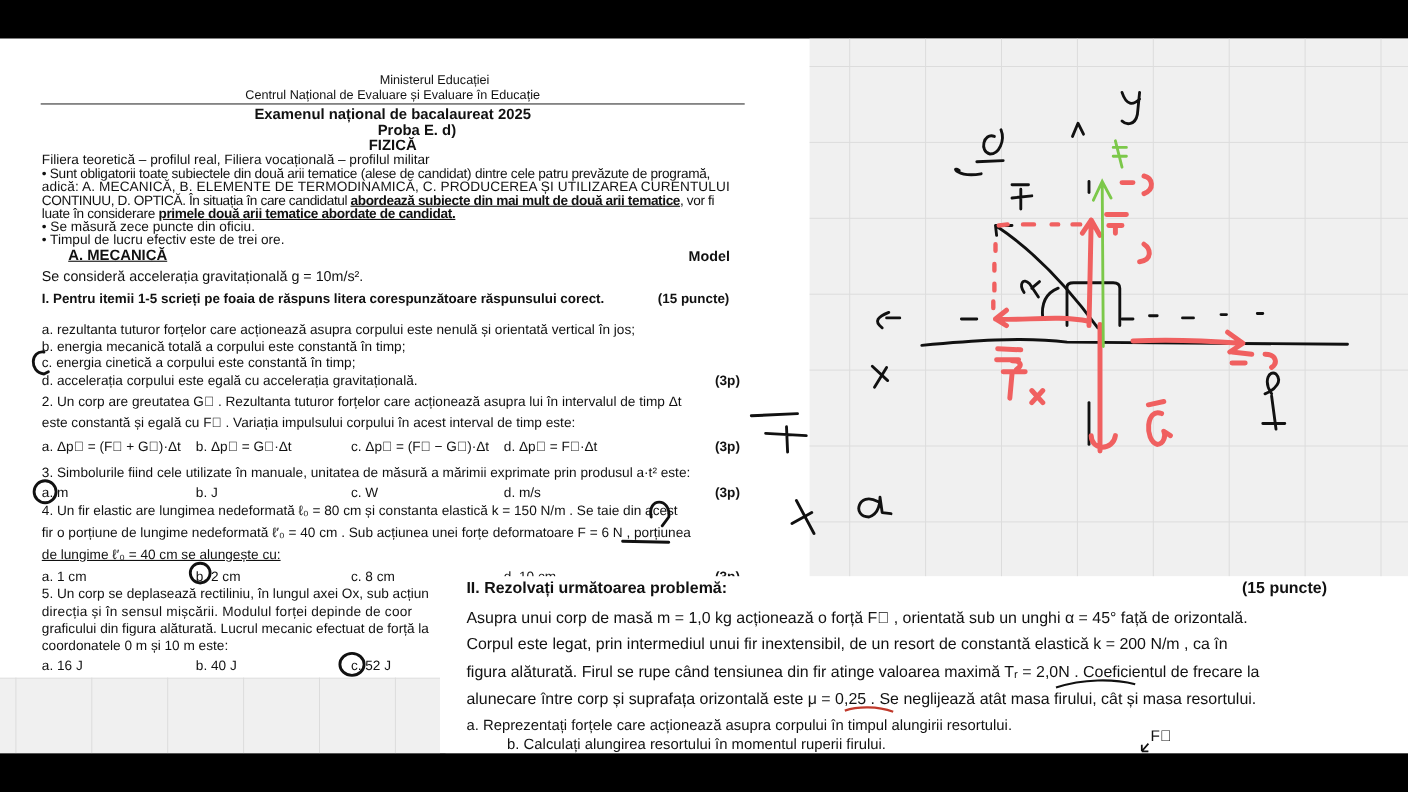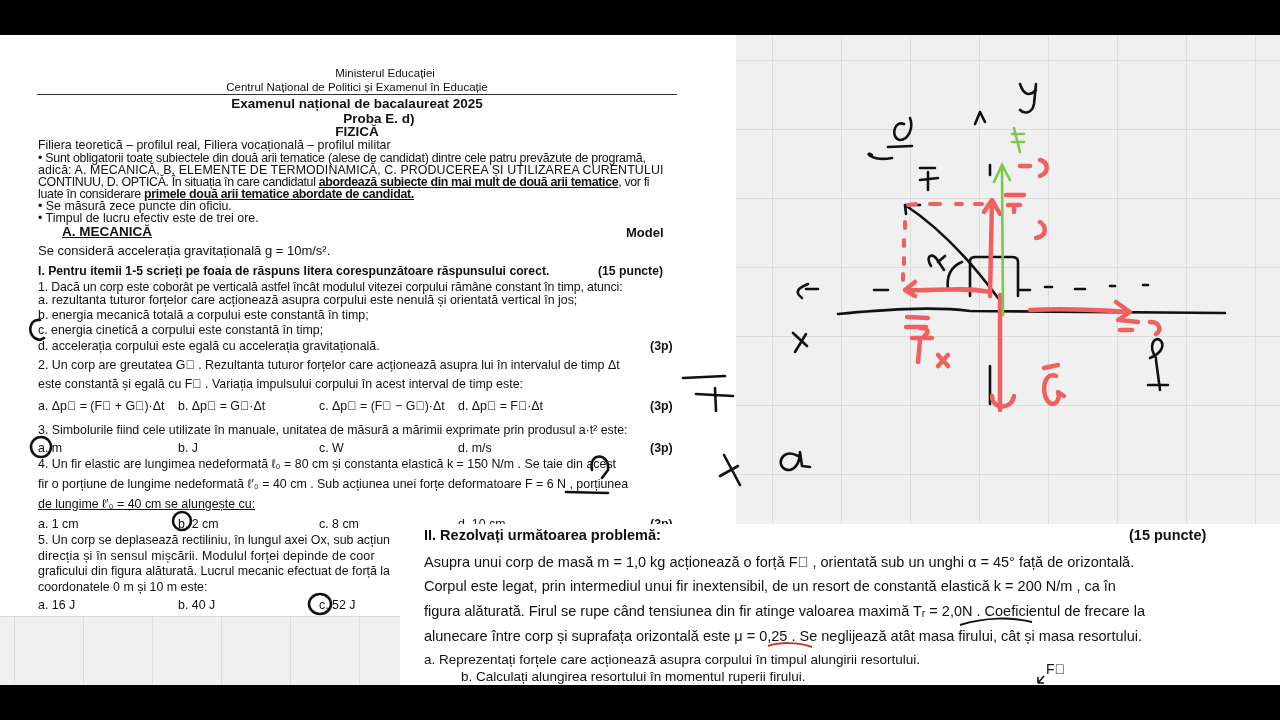--- a/index.html
+++ b/index.html
@@ -22,22 +22,22 @@
 </head>
 <body>
 
 <div class="bar-top"></div>
 
 <div class="page">
 
   <div class="grid" style="left:736px;top:0;width:544px;height:489px;background-position:36px 25px;"></div>
   <div class="grid" style="left:0;top:581px;width:400px;height:69px;background-position:14px 0;"></div>
 
-  <div class="abs c doc" style="left:0;width:714px;top:32px;font-size:11.5px;padding-left:28px;">Ministerul Educației</div>
-  <div class="abs c doc" style="left:0;width:714px;top:46px;font-size:11.5px;">Centrul Național de Politici și Examenul în Educație</div>
+  <div class="abs c doc" style="left:10px;width:714px;top:32px;font-size:11.5px;padding-left:28px;">Ministerul Educației</div>
+  <div class="abs c doc" style="left:0;width:714px;top:46px;font-size:11.5px;">Centrul Național de Evaluare și Evaluare în Educație</div>
   <div class="abs" style="left:37px;top:59px;width:640px;height:1px;background:#333;"></div>
   <div class="abs c b" style="left:0;width:714px;top:61px;font-size:13.5px;">Examenul național de bacalaureat 2025</div>
   <div class="abs c b" style="left:0;width:714px;top:76px;font-size:13.5px;padding-left:22px;">Proba E. d)</div>
   <div class="abs c b" style="left:0;width:714px;top:89px;font-size:13.5px;">FIZICĂ</div>
 
   <div class="abs doc" style="left:38px;top:104px;">Filiera teoretică – profilul real, Filiera vocațională – profilul militar</div>
   <div class="abs doc" style="left:38px;top:117px;letter-spacing:-0.25px;">• Sunt obligatorii toate subiectele din două arii tematice (alese de candidat) dintre cele patru prevăzute de programă,</div>
   <div class="abs doc" style="left:38px;top:129px;letter-spacing:0.1px;">adică: A. MECANICĂ, B. ELEMENTE DE TERMODINAMICĂ, C. PRODUCEREA ȘI UTILIZAREA CURENTULUI</div>
   <div class="abs doc" style="left:38px;top:141px;letter-spacing:-0.35px;">
     <span>CONTINUU, D. OPTICĂ. În situația în care candidatul </span><span class="b u">abordează subiecte din mai mult de două arii tematice</span><span>, vor fi</span>
@@ -48,21 +48,20 @@
   <div class="abs doc" style="left:38px;top:165px;">• Se măsură zece puncte din oficiu.</div>
   <div class="abs doc" style="left:38px;top:177px;">• Timpul de lucru efectiv este de trei ore.</div>
 
   <div class="abs b u" style="left:62px;top:189px;font-size:13.5px;">A. MECANICĂ</div>
   <div class="abs b" style="left:626px;top:190px;font-size:13px;">Model</div>
   <div class="abs" style="left:38px;top:208px;font-size:13px;">Se consideră accelerația gravitațională  g = 10m/s².</div>
 
   <div class="abs b" style="left:38px;top:229px;font-size:12.2px;">I. Pentru itemii 1-5 scrieți pe foaia de răspuns litera corespunzătoare răspunsului corect.</div>
   <div class="abs b" style="left:598px;top:229px;font-size:12.2px;">(15 puncte)</div>
 
-  <div class="abs doc" style="left:38px;top:246px;letter-spacing:-0.15px;">1. Dacă un corp este coborât pe verticală astfel încât modulul vitezei corpului rămâne constant în timp, atunci:</div>
   <div class="abs doc" style="left:38px;top:259px;">a. rezultanta tuturor forțelor care acționează asupra corpului este nenulă și orientată vertical în jos;</div>
   <div class="abs doc" style="left:38px;top:274px;">b. energia mecanică totală a corpului este constantă în timp;</div>
   <div class="abs doc" style="left:38px;top:289px;">c. energia cinetică a corpului este constantă în timp;</div>
   <div class="abs doc" style="left:38px;top:305px;">d. accelerația corpului este egală cu accelerația gravitațională.</div>
   <div class="abs b doc" style="left:650px;top:305px;">(3p)</div>
 
   <div class="abs doc" style="left:38px;top:324px;">2. Un corp are greutatea G⃗ . Rezultanta tuturor forțelor care acționează asupra lui în intervalul de timp  Δt</div>
   <div class="abs doc" style="left:38px;top:343px;">este constantă și egală cu  F⃗ . Variația impulsului corpului în acest interval de timp este:</div>
   <div class="opt" style="left:38px;top:364px;">a.  Δp⃗ = (F⃗ + G⃗)·Δt</div>
   <div class="opt" style="left:178px;top:364px;">b.  Δp⃗ = G⃗·Δt</div>

